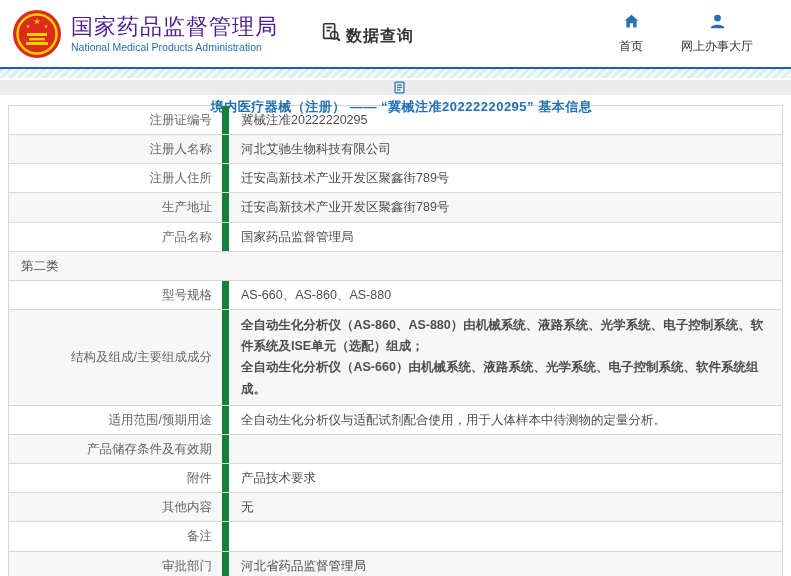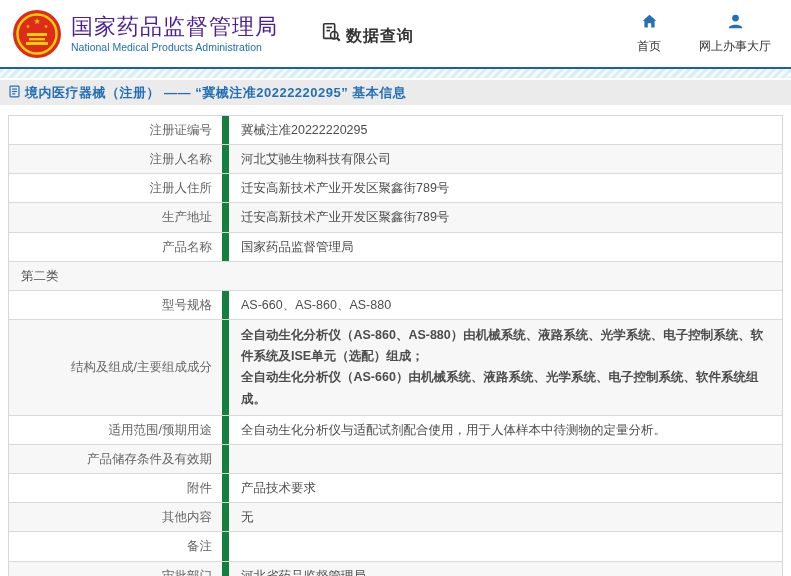--- a/index.html
+++ b/index.html
@@ -13,35 +13,35 @@
   }
   .emblem { width: 50px; height: 50px; flex: 0 0 auto; }
   .brand { margin-left: 9px; }
   .brand-cn { font-size: 22px; font-weight: normal; color: #4c1d95; letter-spacing: 1px; line-height: 1.15; }
   .brand-en { font-size: 10.5px; color: #2470b5; margin-top: 2px; }
   .section-link {
     display: flex; align-items: flex-end; margin-left: 42px; cursor: pointer;
   }
   .section-link .txt { font-size: 16px; font-weight: 600; color: #333; margin-left: 4px; letter-spacing: 1px; }
   .spacer { flex: 1; }
-  .top-nav { display: flex; gap: 38px; margin-right: 6px; }
+  .top-nav { display: flex; gap: 38px; margin-right: 24px; }
   .nav-item { display: flex; flex-direction: column; align-items: center; cursor: pointer; }
   .nav-item .lbl { font-size: 12px; color: #333; margin-top: 4px; }
 
   
   .blue-line { height: 2px; background: #1d5ea6; }
   .hatch-band {
     height: 9px;
     background: repeating-linear-gradient(135deg, #dceef5 0 3px, #f3fafc 3px 6px);
   }
 
   
   .crumb-bar {
-    margin-top: 2px; height: 25px; background: #ebebeb;
-    display: flex; align-items: center; padding-left: 8px;
+    margin-top: 2px; height: 15px; background: #ebebeb;
+    display: flex; align-items: center; padding-left: 8px; flex-direction: column;
   }
   .crumb-bar .crumb-text {
     font-size: 13px; font-weight: 600; color: #2470b5; margin-left: 4px; letter-spacing: 0.5px;
   }
 
   
   .info-table {
     margin: 10px 8px 0 8px; width: 775px;
     border: 1px solid #d6d6d6; border-bottom: none;
     font-size: 12.5px;

